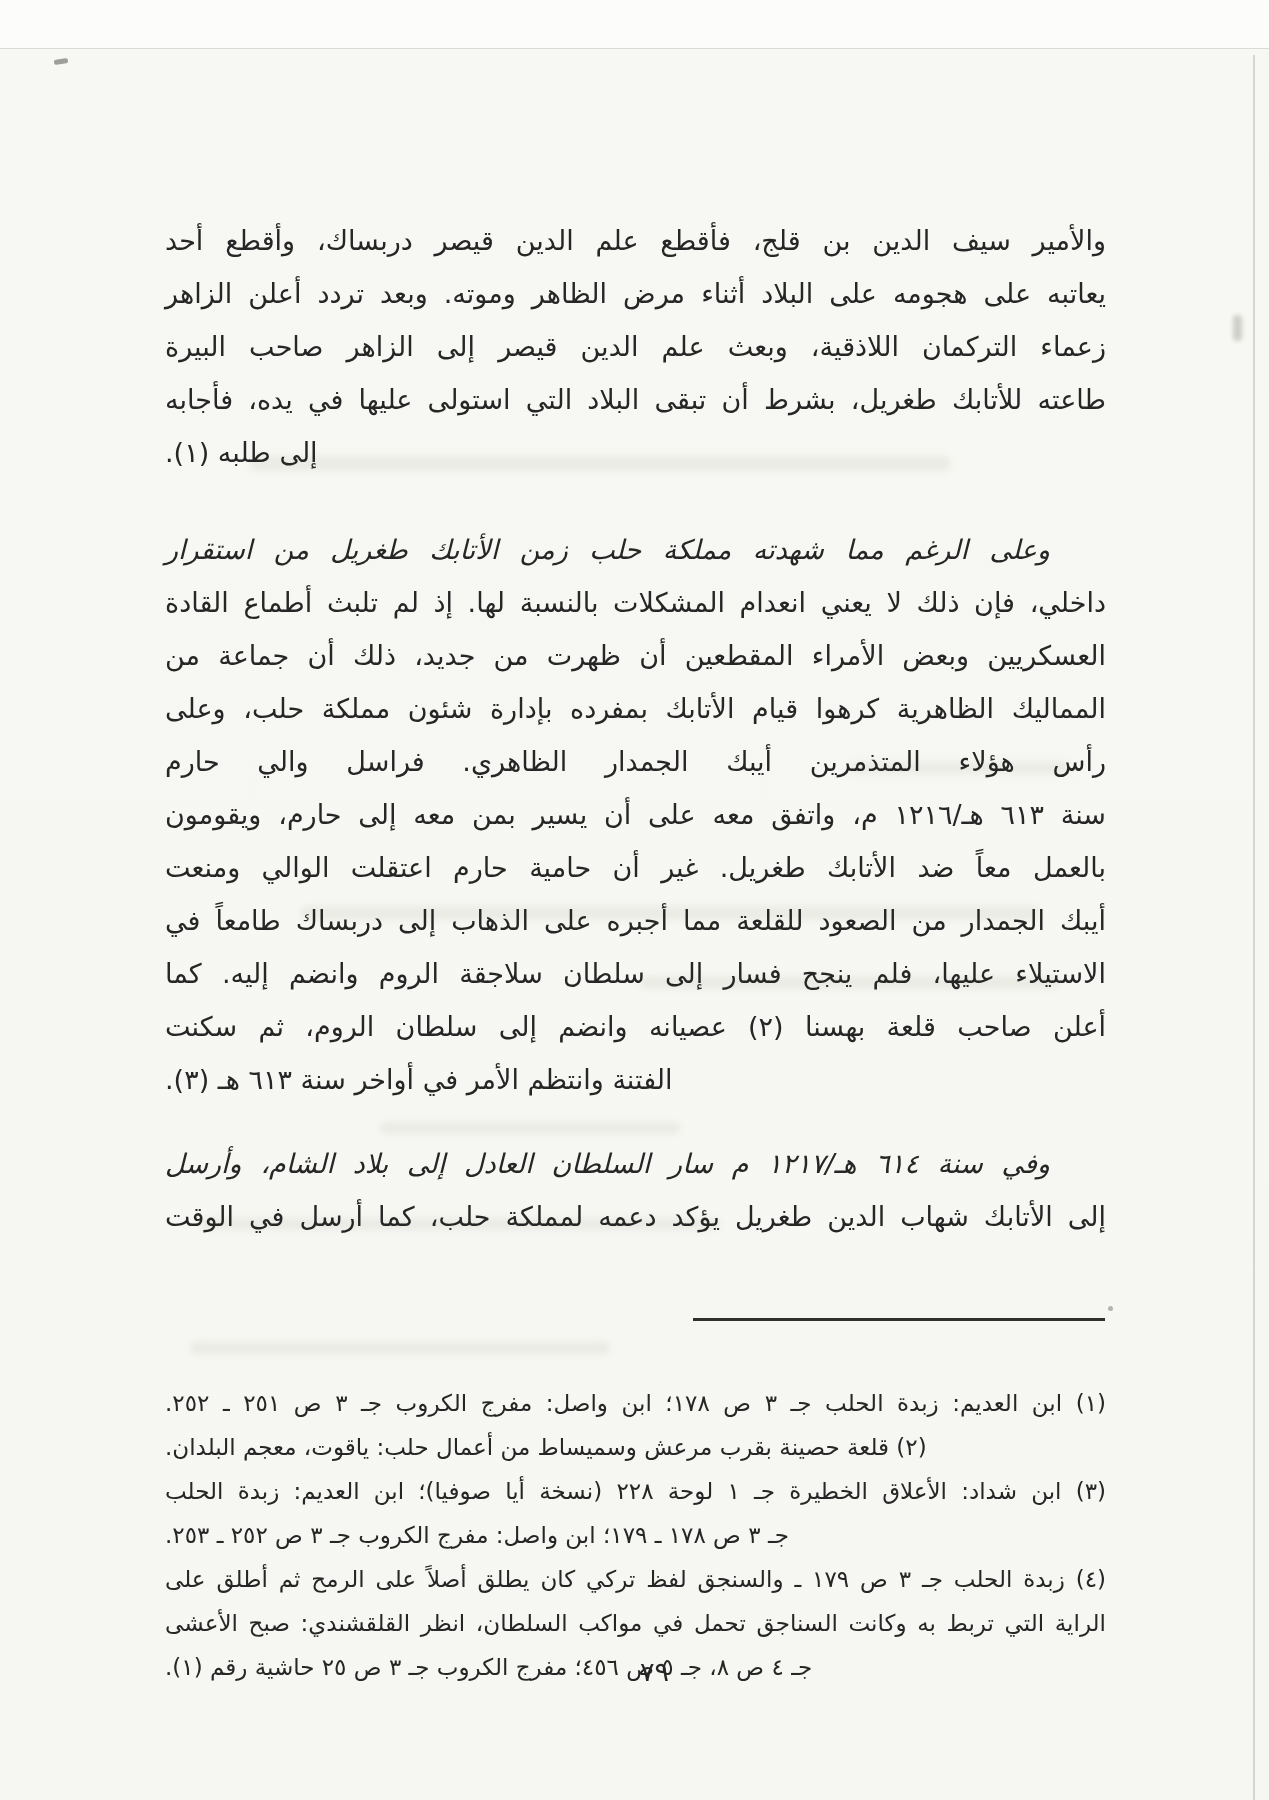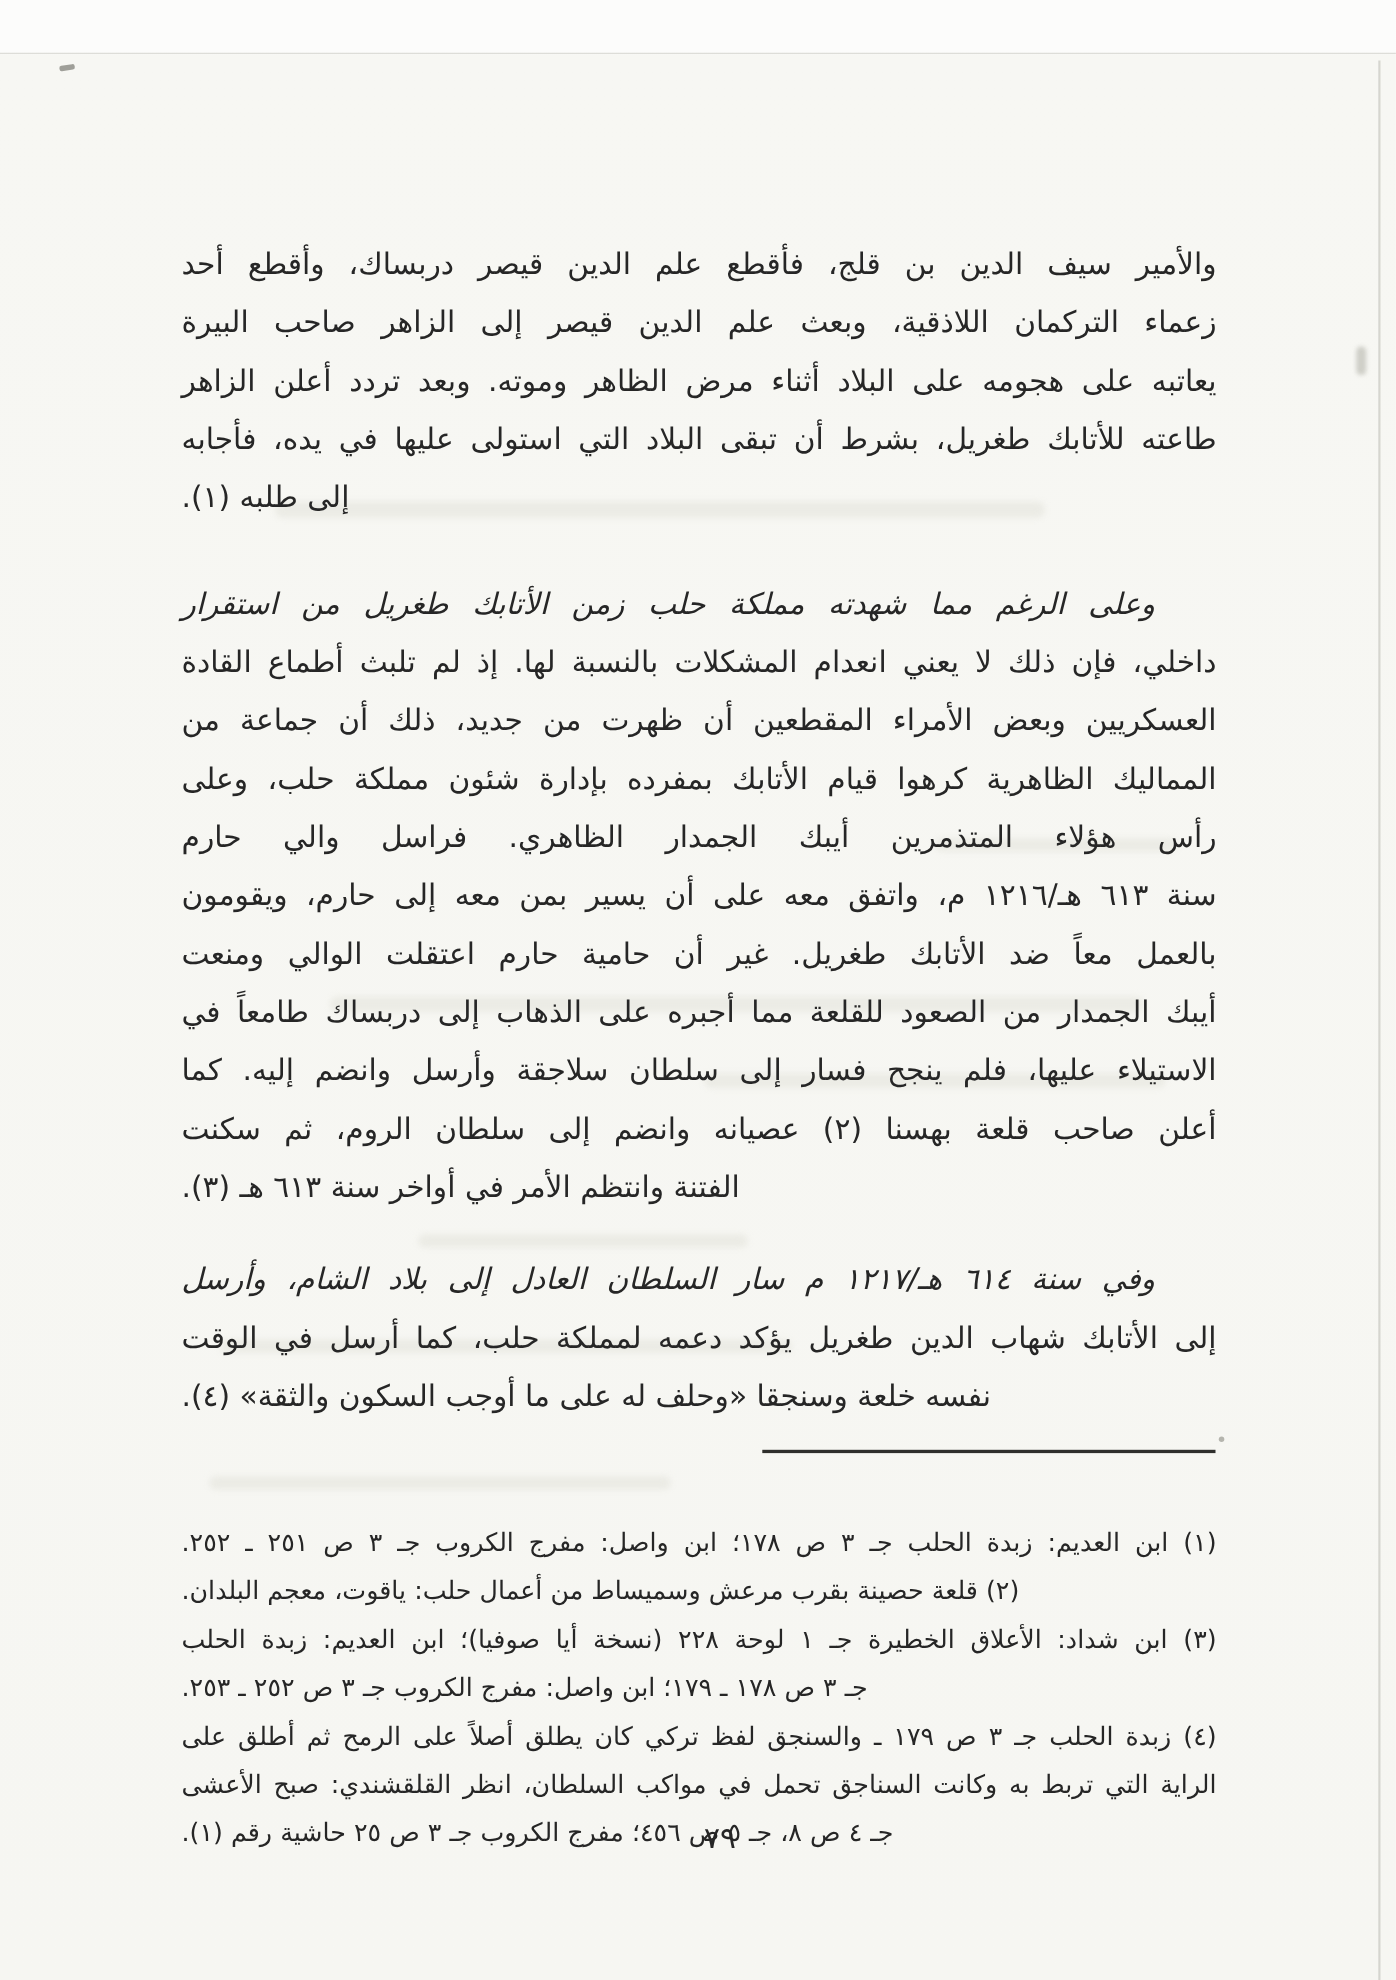--- a/index.html
+++ b/index.html
@@ -60,44 +60,43 @@
   <div class="ghost g3"></div>
   <div class="ghost g4"></div>
   <div class="ghost g5"></div>
   <div class="ghost g6"></div>
   <div class="ghost g7"></div>
 
   <main class="text-block">
 
     <section class="para">
       <div class="bl j">والأمير سيف الدين بن قلج، فأقطع علم الدين قيصر دربساك، وأقطع أحد</div>
+      <div class="bl j">يعاتبه على هجومه على البلاد أثناء مرض الظاهر وموته. وبعد تردد أعلن الزاهر</div>
       <div class="bl j">زعماء التركمان اللاذقية، وبعث علم الدين قيصر إلى الزاهر صاحب البيرة</div>
-      <div class="bl j">يعاتبه على هجومه على البلاد أثناء مرض الظاهر وموته. وبعد تردد أعلن الزاهر</div>
       <div class="bl j">طاعته للأتابك طغريل، بشرط أن تبقى البلاد التي استولى عليها في يده، فأجابه</div>
       <div class="bl r">إلى طلبه (١).</div>
     </section>
 
     <section class="para gap-lg">
       <div class="bl j indent56">وعلى الرغم مما شهدته مملكة حلب زمن الأتابك طغريل من استقرار</div>
       <div class="bl j">داخلي، فإن ذلك لا يعني انعدام المشكلات بالنسبة لها. إذ لم تلبث أطماع القادة</div>
       <div class="bl j">العسكريين وبعض الأمراء المقطعين أن ظهرت من جديد، ذلك أن جماعة من</div>
       <div class="bl j">المماليك الظاهرية كرهوا قيام الأتابك بمفرده بإدارة شئون مملكة حلب، وعلى</div>
       <div class="bl j">رأس هؤلاء المتذمرين أيبك الجمدار الظاهري. فراسل والي حارم</div>
       <div class="bl j">سنة ٦١٣ هـ/١٢١٦ م، واتفق معه على أن يسير بمن معه إلى حارم، ويقومون</div>
       <div class="bl j">بالعمل معاً ضد الأتابك طغريل. غير أن حامية حارم اعتقلت الوالي ومنعت</div>
       <div class="bl j">أيبك الجمدار من الصعود للقلعة مما أجبره على الذهاب إلى دربساك طامعاً في</div>
-      <div class="bl j">الاستيلاء عليها، فلم ينجح فسار إلى سلطان سلاجقة وأرسل وانضم إليه. كما</div>
+      <div class="bl j">الاستيلاء عليها، فلم ينجح فسار إلى سلطان سلاجقة الروم وانضم إليه. كما</div>
       <div class="bl j">أعلن صاحب قلعة بهسنا (٢) عصيانه وانضم إلى سلطان الروم، ثم سكنت</div>
       <div class="bl r">الفتنة وانتظم الأمر في أواخر سنة ٦١٣ هـ (٣).</div>
     </section>
 
     <section class="para gap-sm">
       <div class="bl j indent56">وفي سنة ٦١٤ هـ/١٢١٧ م سار السلطان العادل إلى بلاد الشام، وأرسل</div>
       <div class="bl j">إلى الأتابك شهاب الدين طغريل يؤكد دعمه لمملكة حلب، كما أرسل في الوقت</div>
-      <div class="bl r">نفسه خلعة وسنجقا «وحلف له على ما أوجب السكون والثقة» (٤).</div>
     </section>
 
   </main>
 
   <div class="fn-sep"></div>
 
   <section class="footnotes">
     <div class="fl j">(١) ابن العديم: زبدة الحلب جـ ٣ ص ١٧٨؛ ابن واصل: مفرج الكروب جـ ٣ ص ٢٥١ ـ ٢٥٢.</div>
     <div class="fl r">(٢) قلعة حصينة بقرب مرعش وسميساط من أعمال حلب: ياقوت، معجم البلدان.</div>
     <div class="fl j">(٣) ابن شداد: الأعلاق الخطيرة جـ ١ لوحة ٢٢٨ (نسخة أيا صوفيا)؛ ابن العديم: زبدة الحلب</div>

